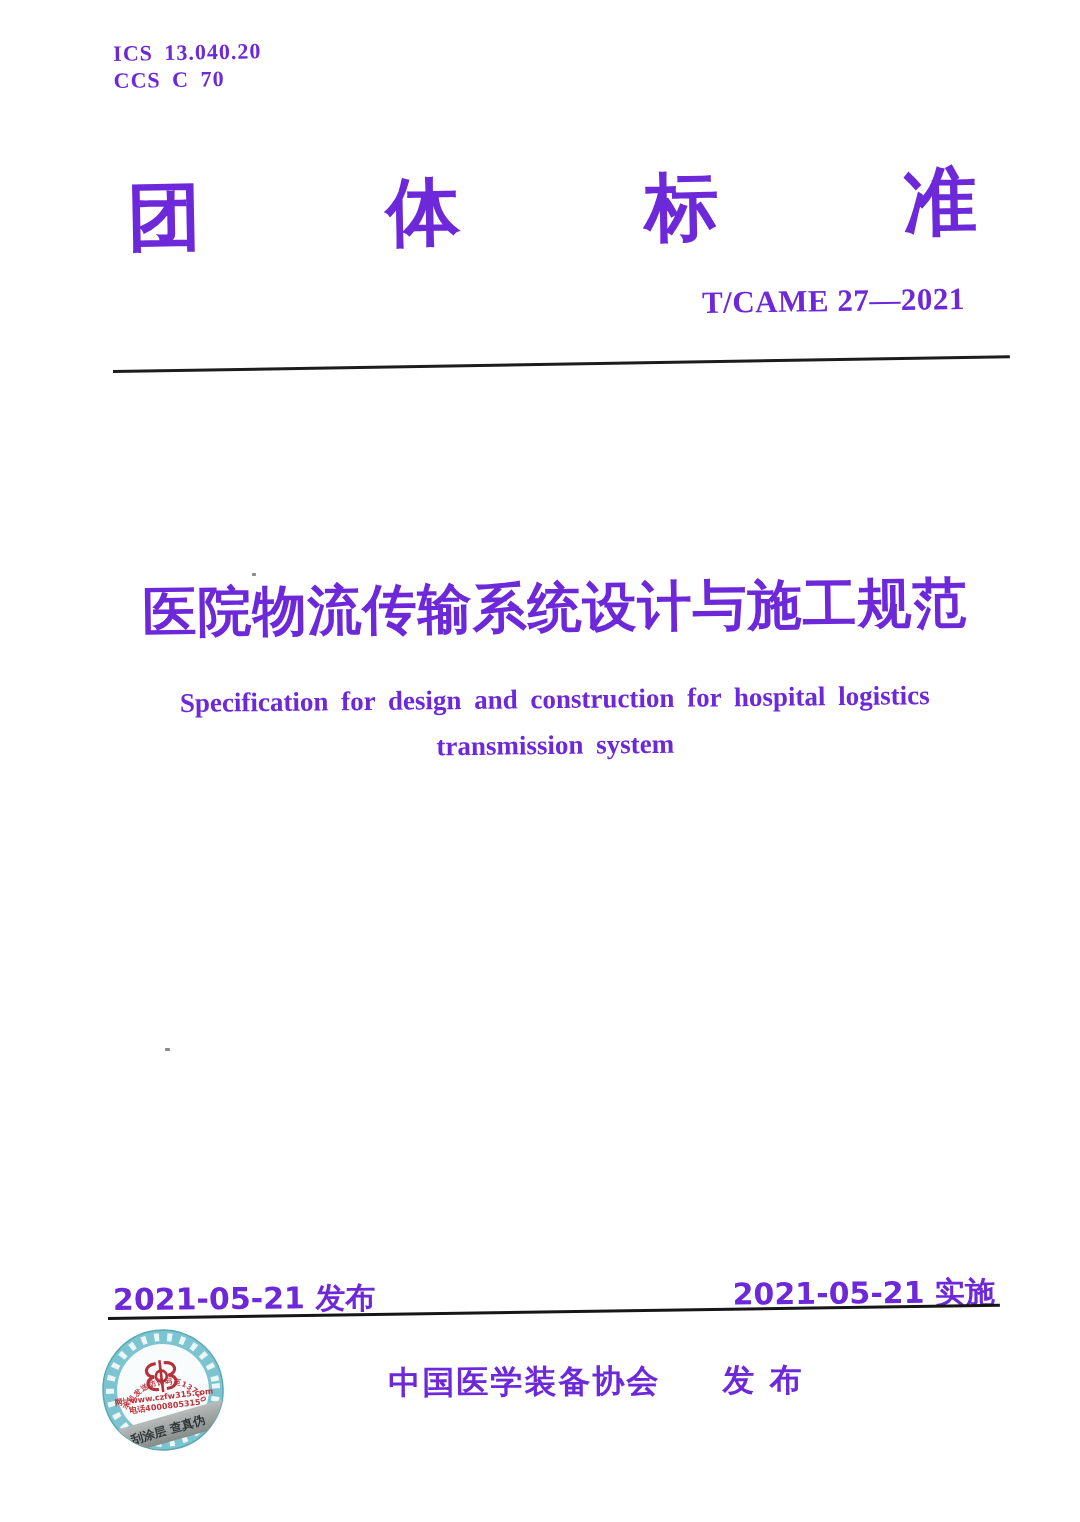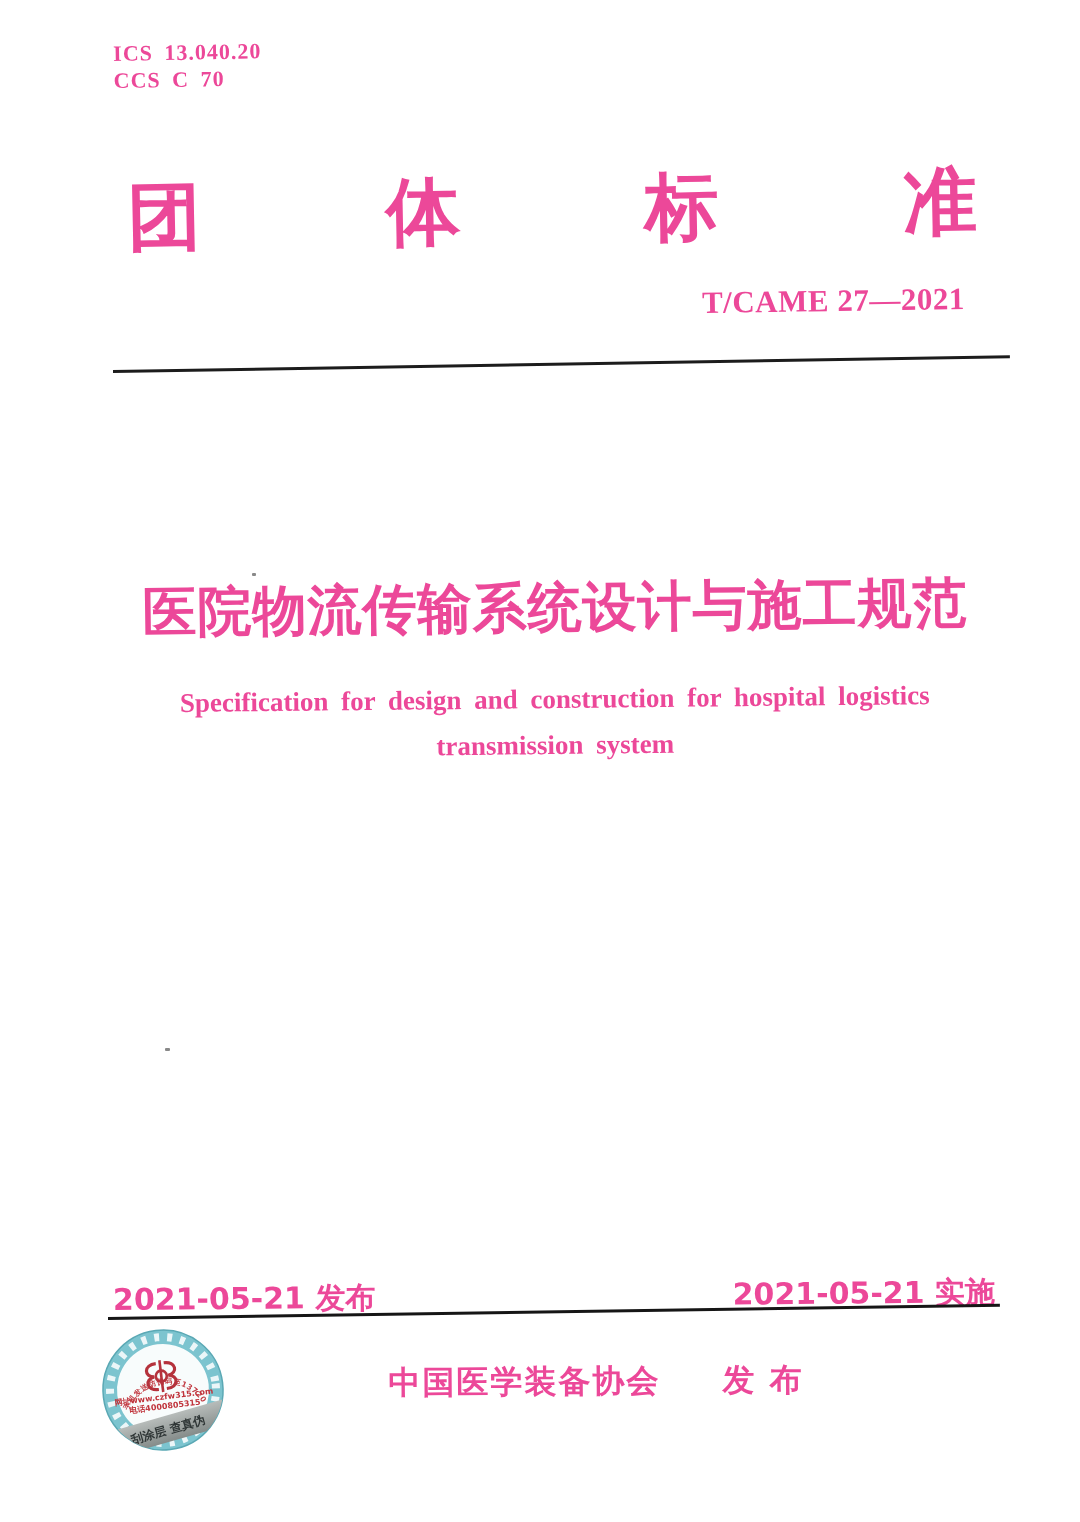--- a/index.html
+++ b/index.html
@@ -3,21 +3,21 @@
 <meta charset="utf-8">
 <style>
   html, body { margin: 0; padding: 0; background: #ffffff; }
   .page {
     position: relative;
     width: 1080px;
     height: 1522px;
     background: #ffffff;
     overflow: hidden;
     font-family: "DejaVu Sans", sans-serif;
-    color: #ec4899;
+    color: #6d28d9;
   }
 
   
   .ics-block {
     position: absolute;
     left: 113px;
     top: 40px;
     font-family: "Liberation Serif", serif;
     font-weight: bold;
     font-size: 22px;

